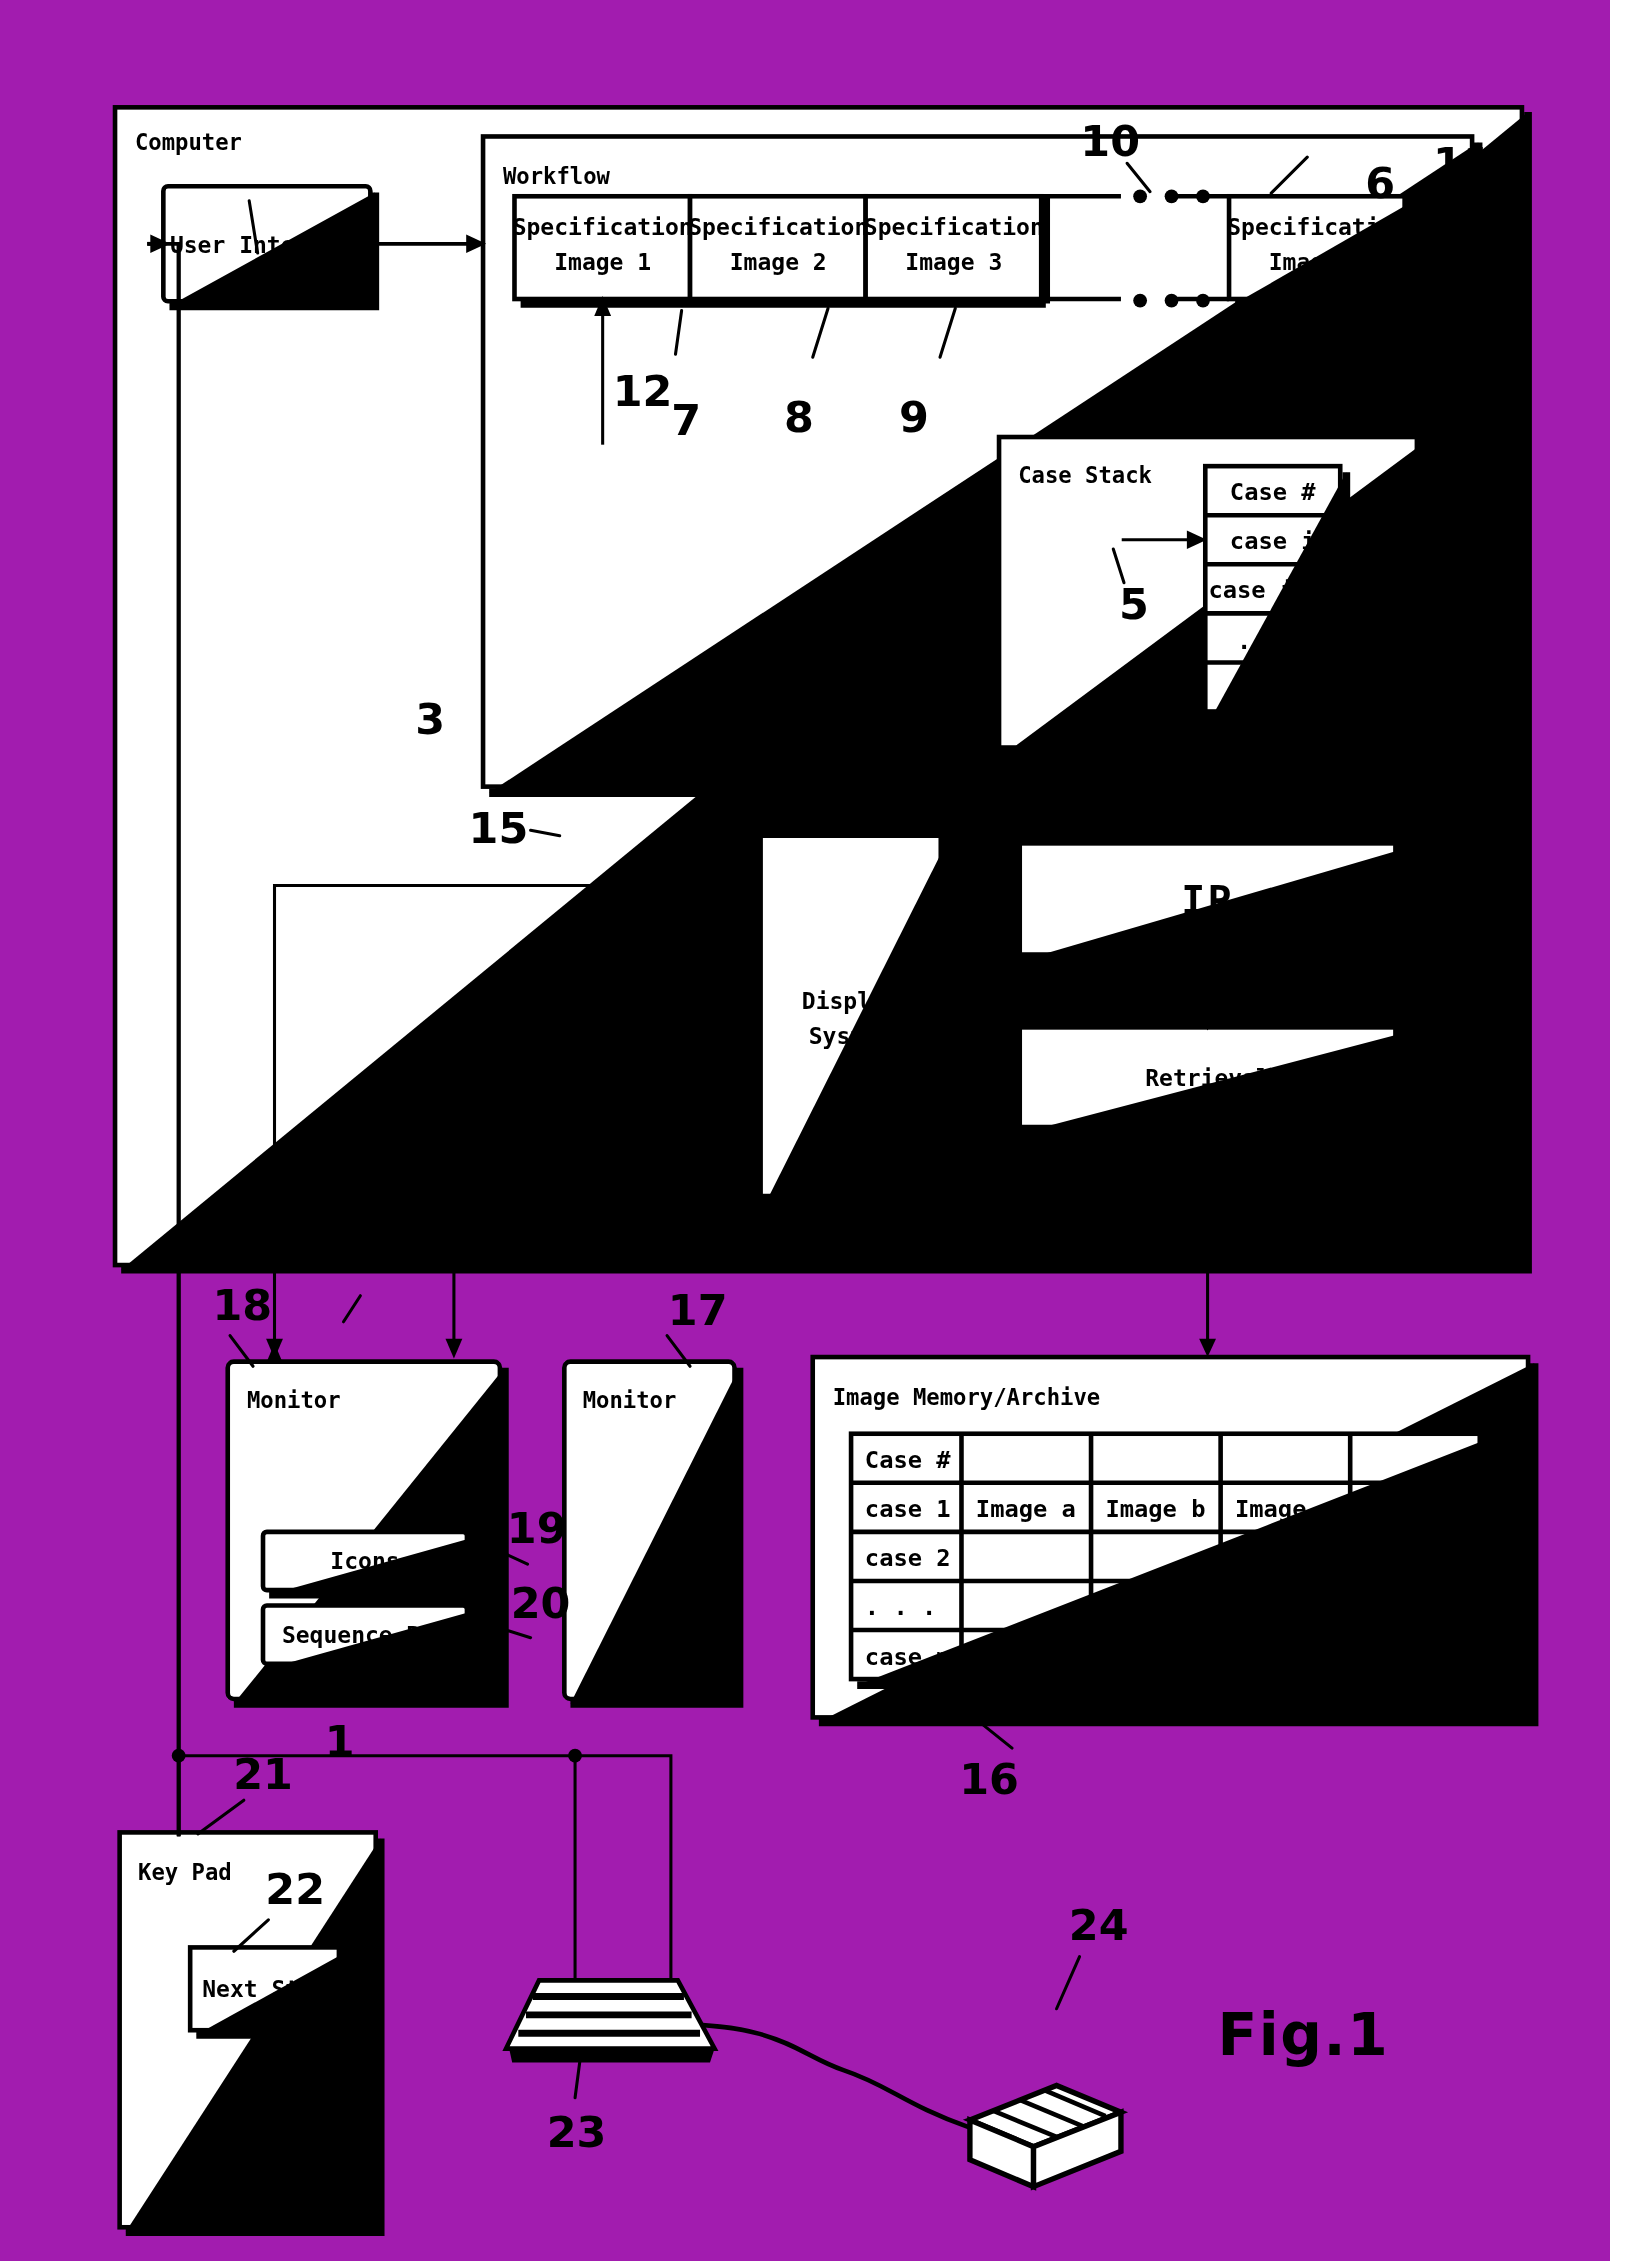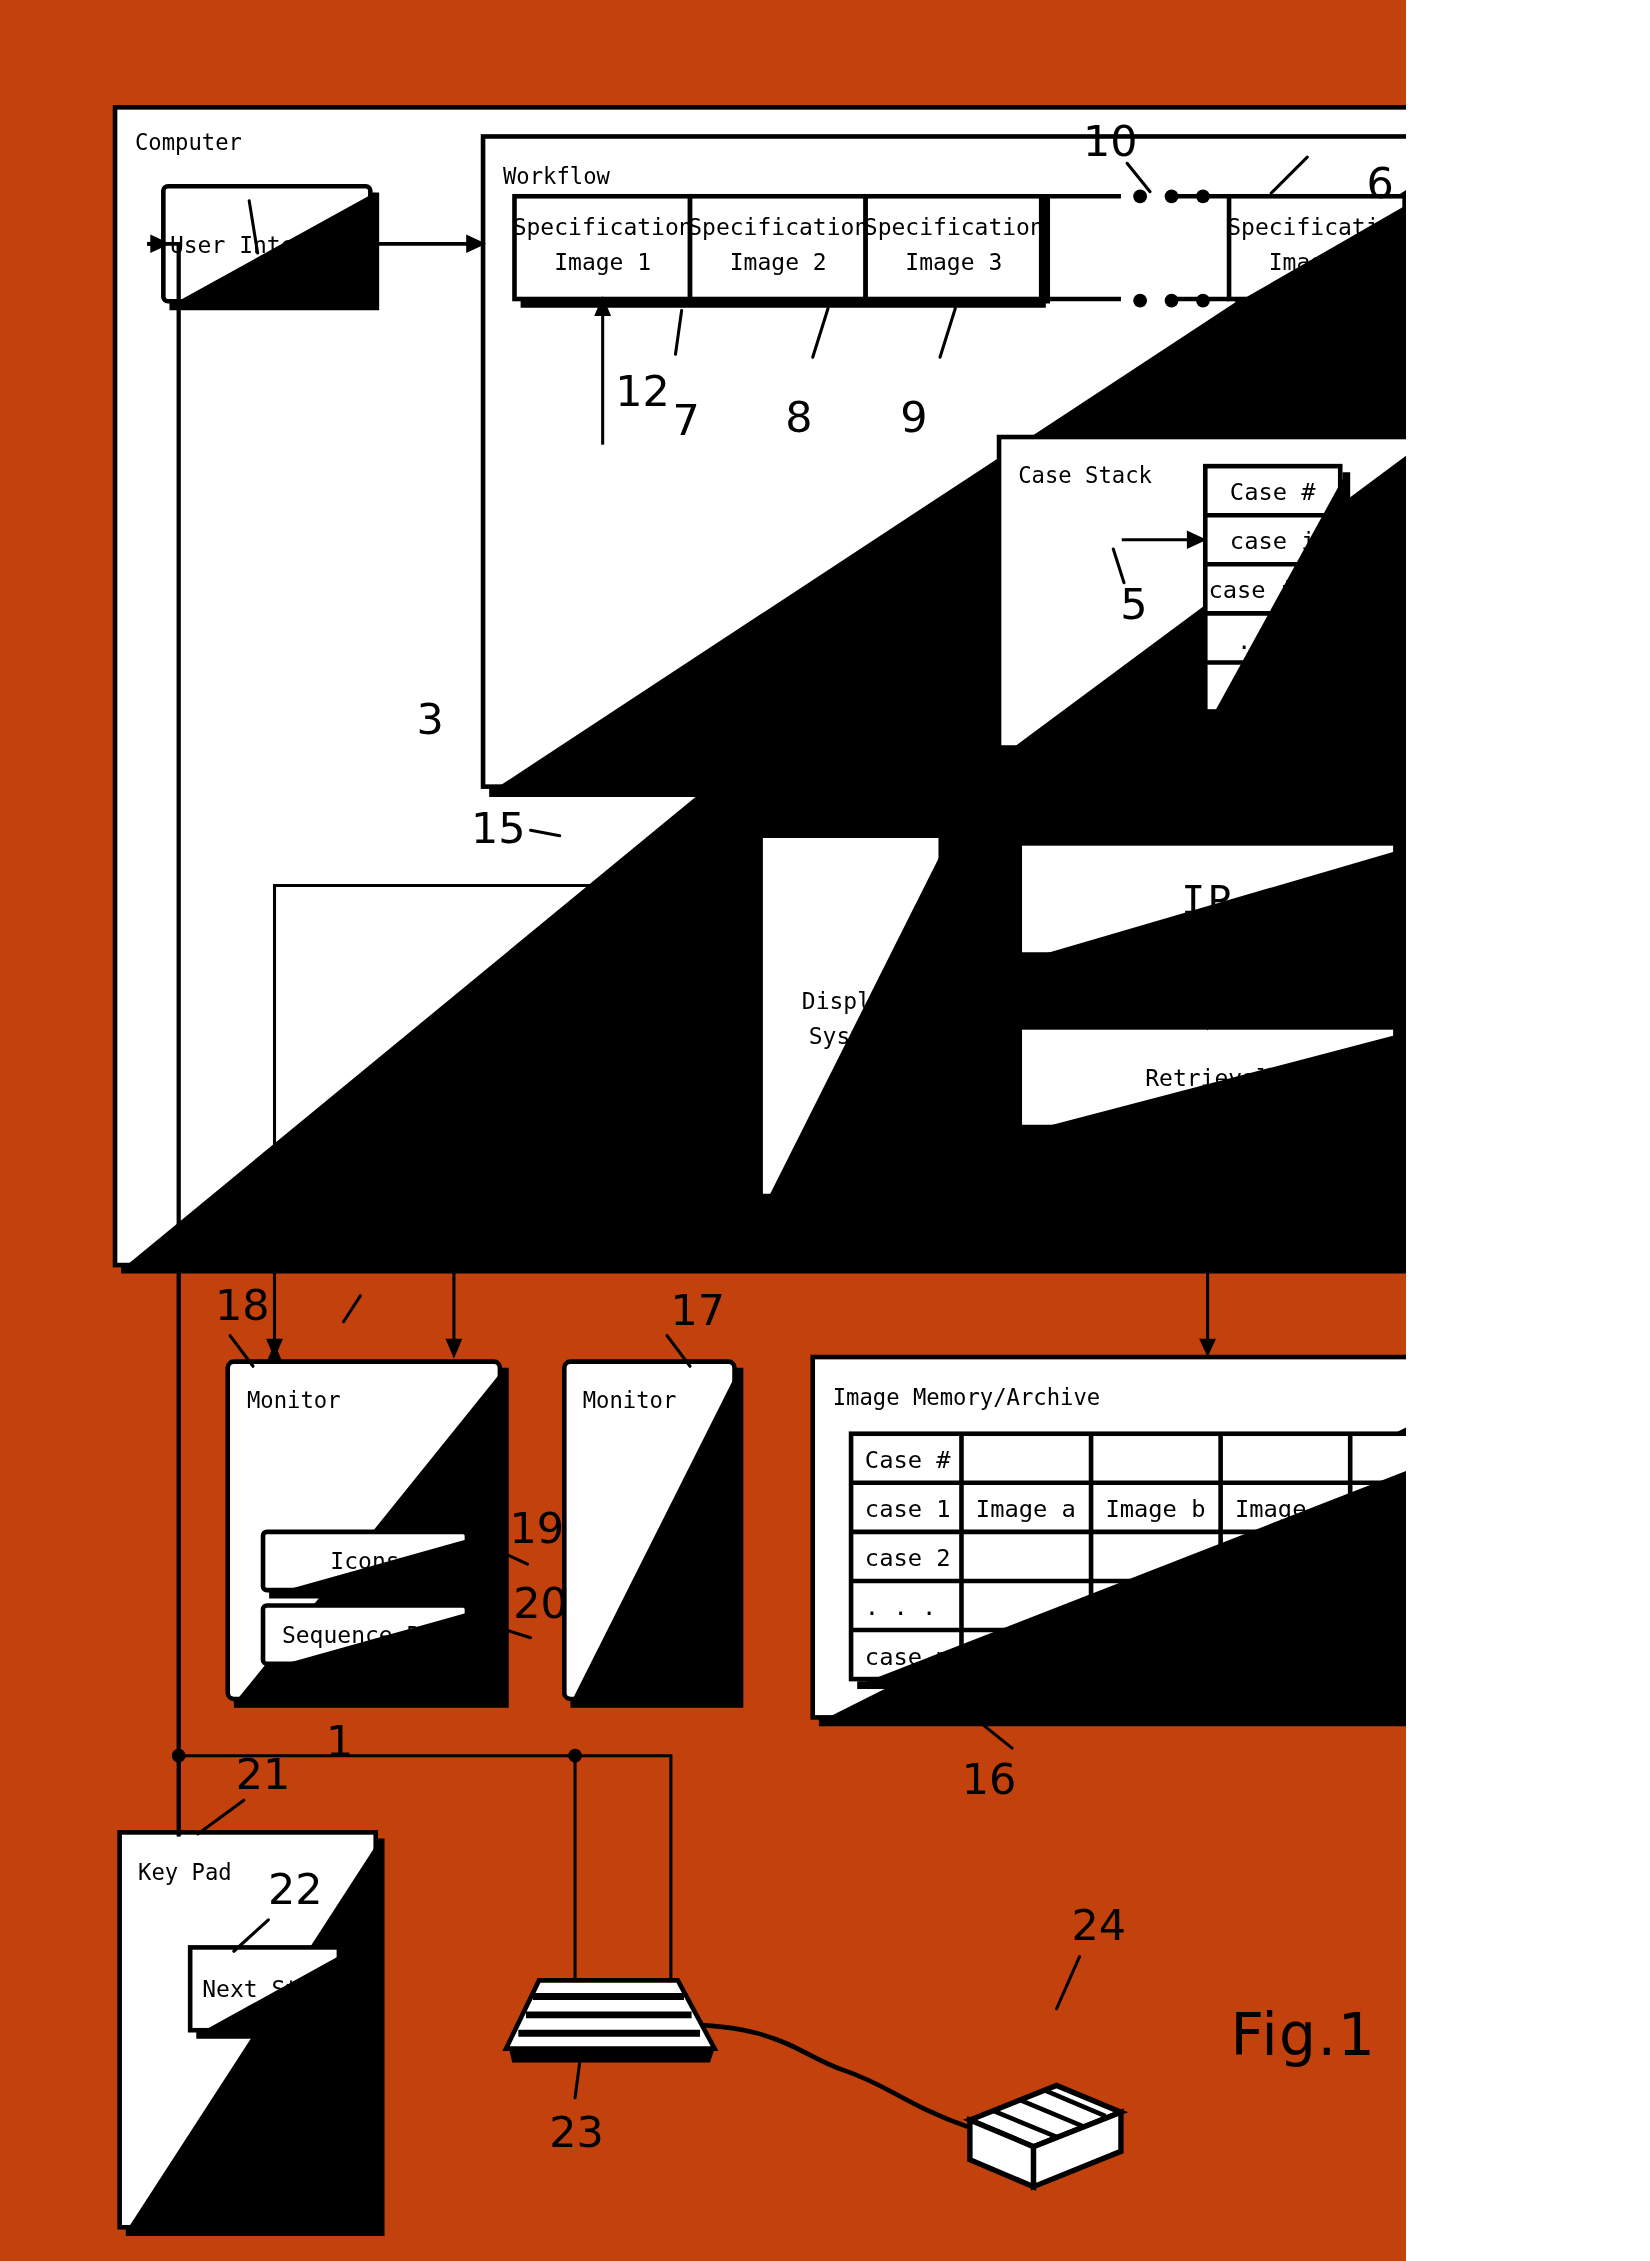--- a/index.html
+++ b/index.html
@@ -5,24 +5,25 @@
   html, body {
     margin: 0;
     padding: 0;
     background: #ffffff;
   }
   body {
     font-family: "DejaVu Sans Mono", monospace;
   }
   #fig-root {
     position: relative;
-    width: 1406px;
+    width: 1610px;
     height: 2261px;
-    background: #c2410c;
+    background: #a21caf;
     overflow: hidden;
+    font-weight: bold;
   }
   svg#fig-svg {
     position: absolute;
     left: 0;
     top: 0;
     width: 1650px;
     height: 2261px;
     display: block;
   }
   .box-fill { fill: #ffffff; }

